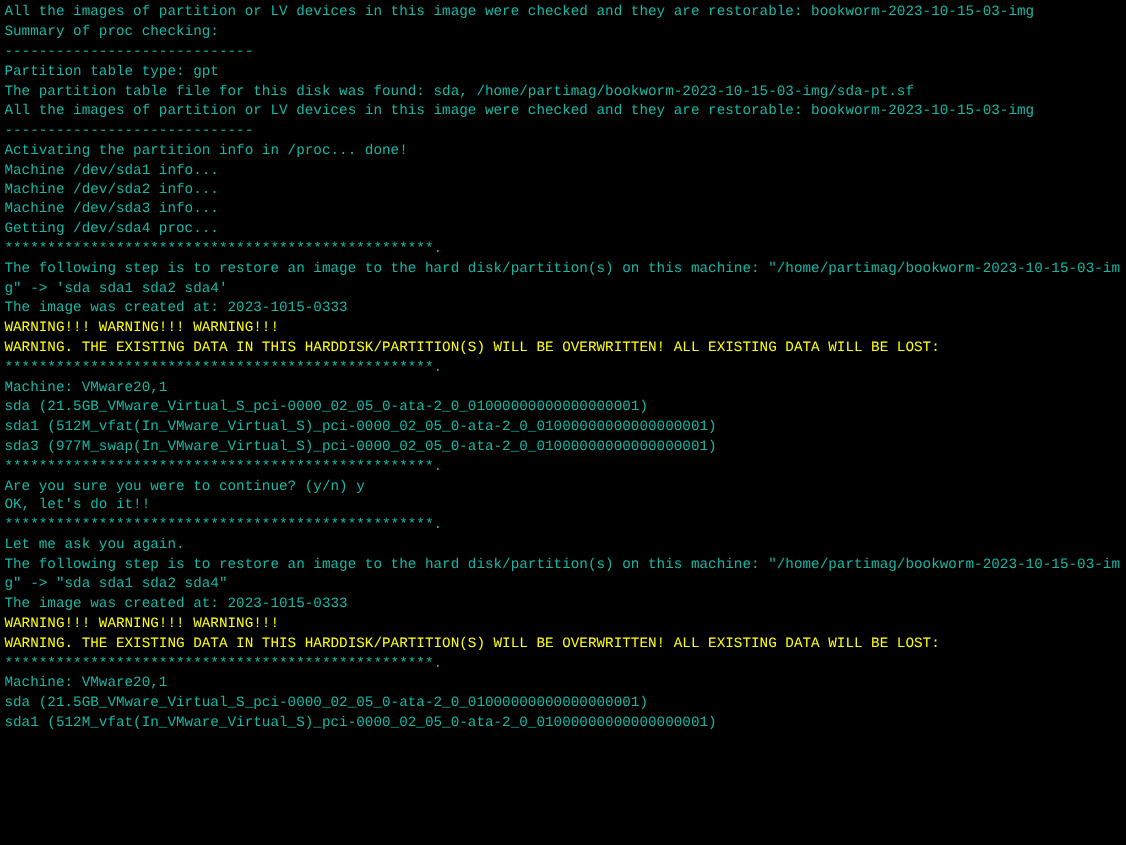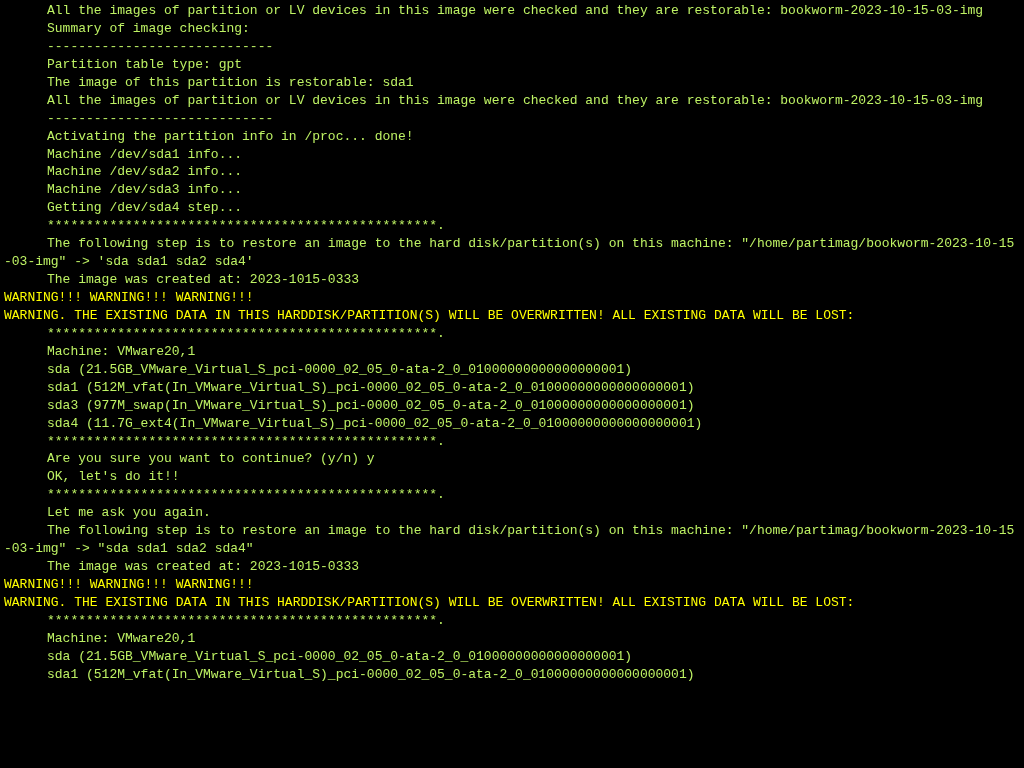--- a/index.html
+++ b/index.html
@@ -19,52 +19,50 @@
     }
     #terminal {
       padding: 2px 4px;
       white-space: pre-wrap;
       word-break: break-all;
     }
     .warning {
       color: #ffff00;
     }
     .normal {
-      color: #bef264;
-      margin-left: 43px;
+      color: #14b8a6;
     }
   </style>
 </head>
 <body>
 
 <div id="terminal"><span class="normal">All the images of partition or LV devices in this image were checked and they are restorable: bookworm-2023-10-15-03-img
-</span><span class="normal">Summary of image checking:
+</span><span class="normal">Summary of proc checking:
 </span><span class="normal">-----------------------------
 </span><span class="normal">Partition table type: gpt
-</span><span class="normal">The image of this partition is restorable: sda1
+</span><span class="normal">The partition table file for this disk was found: sda, /home/partimag/bookworm-2023-10-15-03-img/sda-pt.sf
 </span><span class="normal">All the images of partition or LV devices in this image were checked and they are restorable: bookworm-2023-10-15-03-img
 </span><span class="normal">-----------------------------
 </span><span class="normal">Activating the partition info in /proc... done!
 </span><span class="normal">Machine /dev/sda1 info...
 </span><span class="normal">Machine /dev/sda2 info...
 </span><span class="normal">Machine /dev/sda3 info...
-</span><span class="normal">Getting /dev/sda4 step...
+</span><span class="normal">Getting /dev/sda4 proc...
 </span><span class="normal">**************************************************.
 </span><span class="normal">The following step is to restore an image to the hard disk/partition(s) on this machine: "/home/partimag/bookworm-2023-10-15-03-img" -&gt; 'sda sda1 sda2 sda4'
 </span><span class="normal">The image was created at: 2023-1015-0333
 </span><span class="warning">WARNING!!! WARNING!!! WARNING!!!
 </span><span class="warning">WARNING. THE EXISTING DATA IN THIS HARDDISK/PARTITION(S) WILL BE OVERWRITTEN! ALL EXISTING DATA WILL BE LOST:
 </span><span class="normal">**************************************************.
 </span><span class="normal">Machine: VMware20,1
 </span><span class="normal">sda (21.5GB_VMware_Virtual_S_pci-0000_02_05_0-ata-2_0_01000000000000000001)
 </span><span class="normal">sda1 (512M_vfat(In_VMware_Virtual_S)_pci-0000_02_05_0-ata-2_0_01000000000000000001)
 </span><span class="normal">sda3 (977M_swap(In_VMware_Virtual_S)_pci-0000_02_05_0-ata-2_0_01000000000000000001)
-</span><span class="normal">sda4 (11.7G_ext4(In_VMware_Virtual_S)_pci-0000_02_05_0-ata-2_0_01000000000000000001)
 </span><span class="normal">**************************************************.
-</span><span class="normal">Are you sure you want to continue? (y/n) y
+</span><span class="normal">Are you sure you were to continue? (y/n) y
 </span><span class="normal">OK, let's do it!!
 </span><span class="normal">**************************************************.
 </span><span class="normal">Let me ask you again.
 </span><span class="normal">The following step is to restore an image to the hard disk/partition(s) on this machine: "/home/partimag/bookworm-2023-10-15-03-img" -&gt; "sda sda1 sda2 sda4"
 </span><span class="normal">The image was created at: 2023-1015-0333
 </span><span class="warning">WARNING!!! WARNING!!! WARNING!!!
 </span><span class="warning">WARNING. THE EXISTING DATA IN THIS HARDDISK/PARTITION(S) WILL BE OVERWRITTEN! ALL EXISTING DATA WILL BE LOST:
 </span><span class="normal">**************************************************.
 </span><span class="normal">Machine: VMware20,1
 </span><span class="normal">sda (21.5GB_VMware_Virtual_S_pci-0000_02_05_0-ata-2_0_01000000000000000001)

